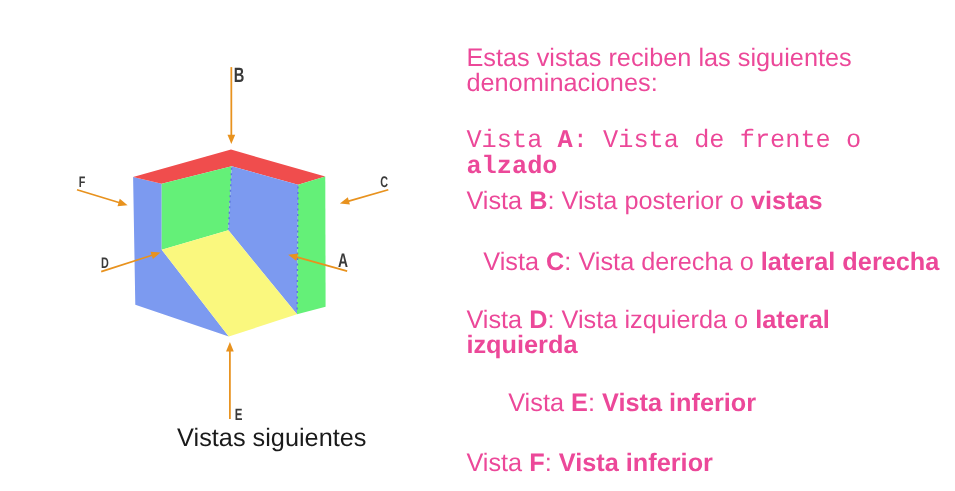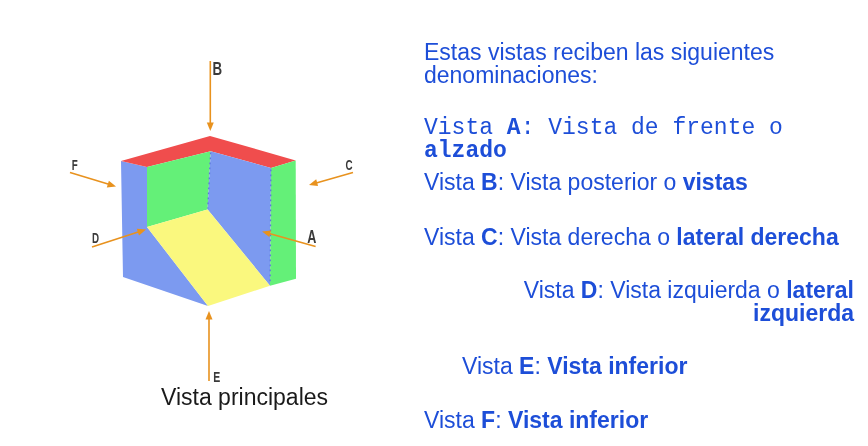--- a/index.html
+++ b/index.html
@@ -14,28 +14,28 @@
     font-family:"Liberation Sans",sans-serif;
     font-weight:700;
   }
   #figure-caption{
     position:absolute;left:161px;top:385.5px;
     font-size:23px;line-height:23px;color:#1a1a1a;
     white-space:nowrap;
   }
   .panel-par{
     position:absolute;left:424px;width:430px;
-    font-size:23px;line-height:23px;color:#1d4ed8;
+    font-size:23px;line-height:23px;color:#ec4899;
   }
   .panel-par b{font-weight:700;}
   #par-intro{top:41px;}
   #par-a{top:117.3px;font-family:Liberation Mono, monospace;}
   #par-b{top:170.7px;}
-  #par-c{top:225.7px;}
-  #par-d{top:278.9px;text-align:right;}
+  #par-c{top:225.7px;text-align:right;}
+  #par-d{top:278.9px;}
   #par-e{top:354.7px;margin-left:38px;}
   #par-f{top:408.9px;}
 </style>
 </head>
 <body>
 
 <svg id="figure-svg" viewBox="0 0 868 446">
 
   <polygon points="121,161 147,167 147,227 208,306 123,277" fill="#7C9AF0"></polygon>
   <polygon points="121,161 210,136 295.7,160.4 271,168 210.7,151.2 147,167" fill="#F04D4D"></polygon>
@@ -77,21 +77,21 @@
   <g>
     <text class="view-label" font-size="19" transform="translate(212.4,74.5) scale(0.7,1)" fill="#3A3A3A">B</text>
     <text class="view-label" font-size="15" transform="translate(213.3,381.8) scale(0.7,1)" fill="#3A3A3A">E</text>
     <text class="view-label" font-size="14" transform="translate(71.7,169.7) scale(0.7,1)" fill="#3A3A3A">F</text>
     <text class="view-label" font-size="14" transform="translate(345.6,170.4) scale(0.7,1)" fill="#3A3A3A">C</text>
     <text class="view-label" font-size="14" transform="translate(91.9,243.4) scale(0.7,1)" fill="#3A3A3A">D</text>
     <text class="view-label" font-size="18" transform="translate(307.2,243) scale(0.7,1)" fill="#3A3A3A">A</text>
   </g>
 </svg>
 
-<div id="figure-caption">Vista principales</div>
+<div id="figure-caption">Vistas siguientes</div>
 
 <div class="panel-par" id="par-intro">Estas vistas reciben las siguientes denominaciones:</div>
 
 <div class="panel-par" id="par-a"><span>Vista </span><b>A</b><span>: Vista de frente o </span><b>alzado</b></div>
 
 <div class="panel-par" id="par-b"><span>Vista </span><b>B</b><span>: Vista posterior o </span><b>vistas</b></div>
 
 <div class="panel-par" id="par-c"><span>Vista </span><b>C</b><span>: Vista derecha o </span><b>lateral derecha</b></div>
 
 <div class="panel-par" id="par-d"><span>Vista </span><b>D</b><span>: Vista izquierda o </span><b>lateral izquierda</b></div>

